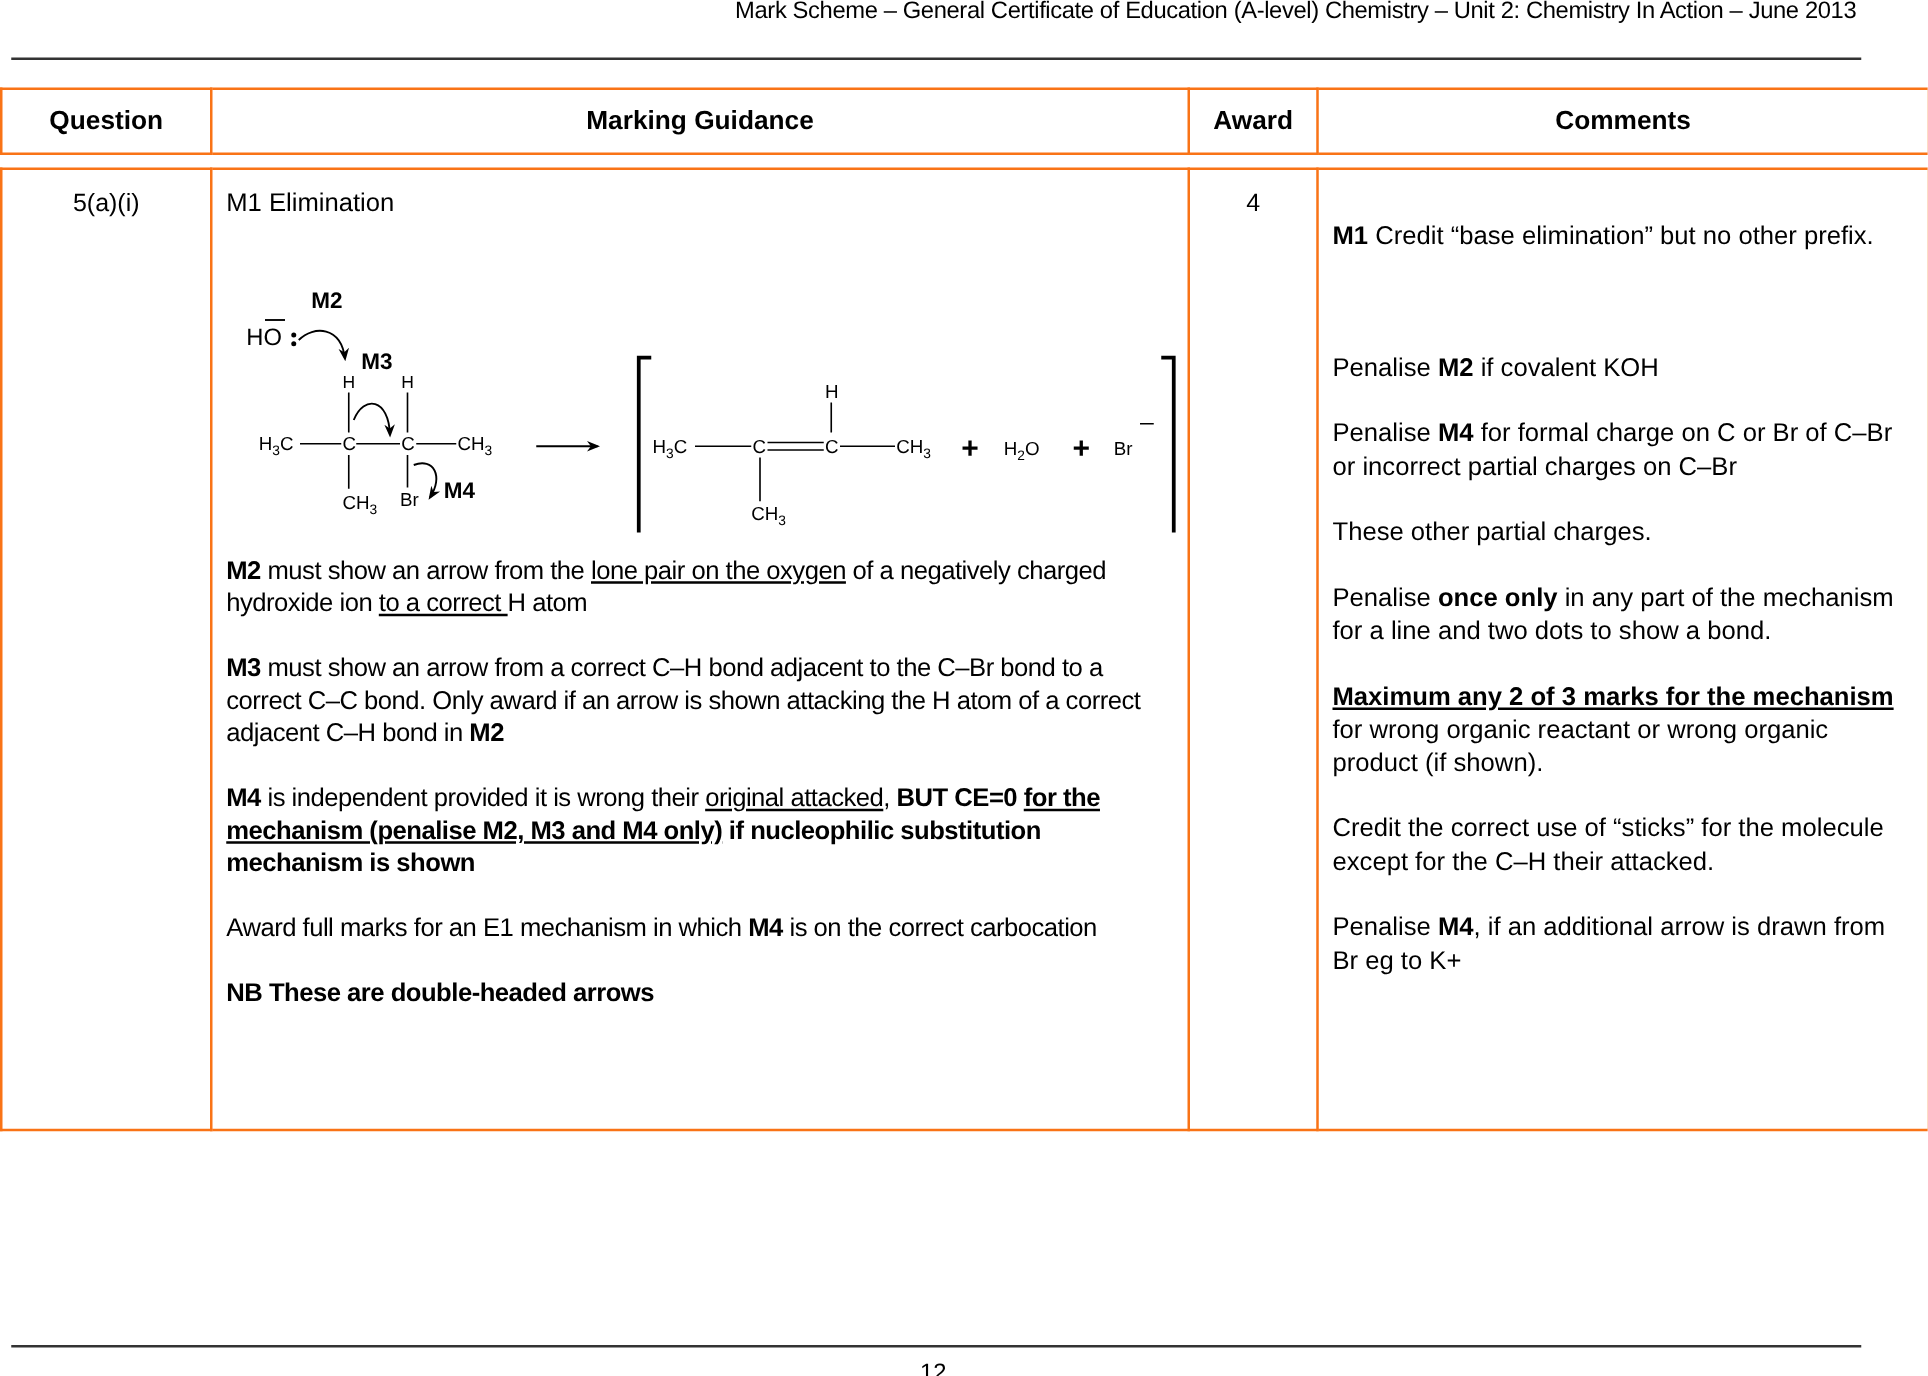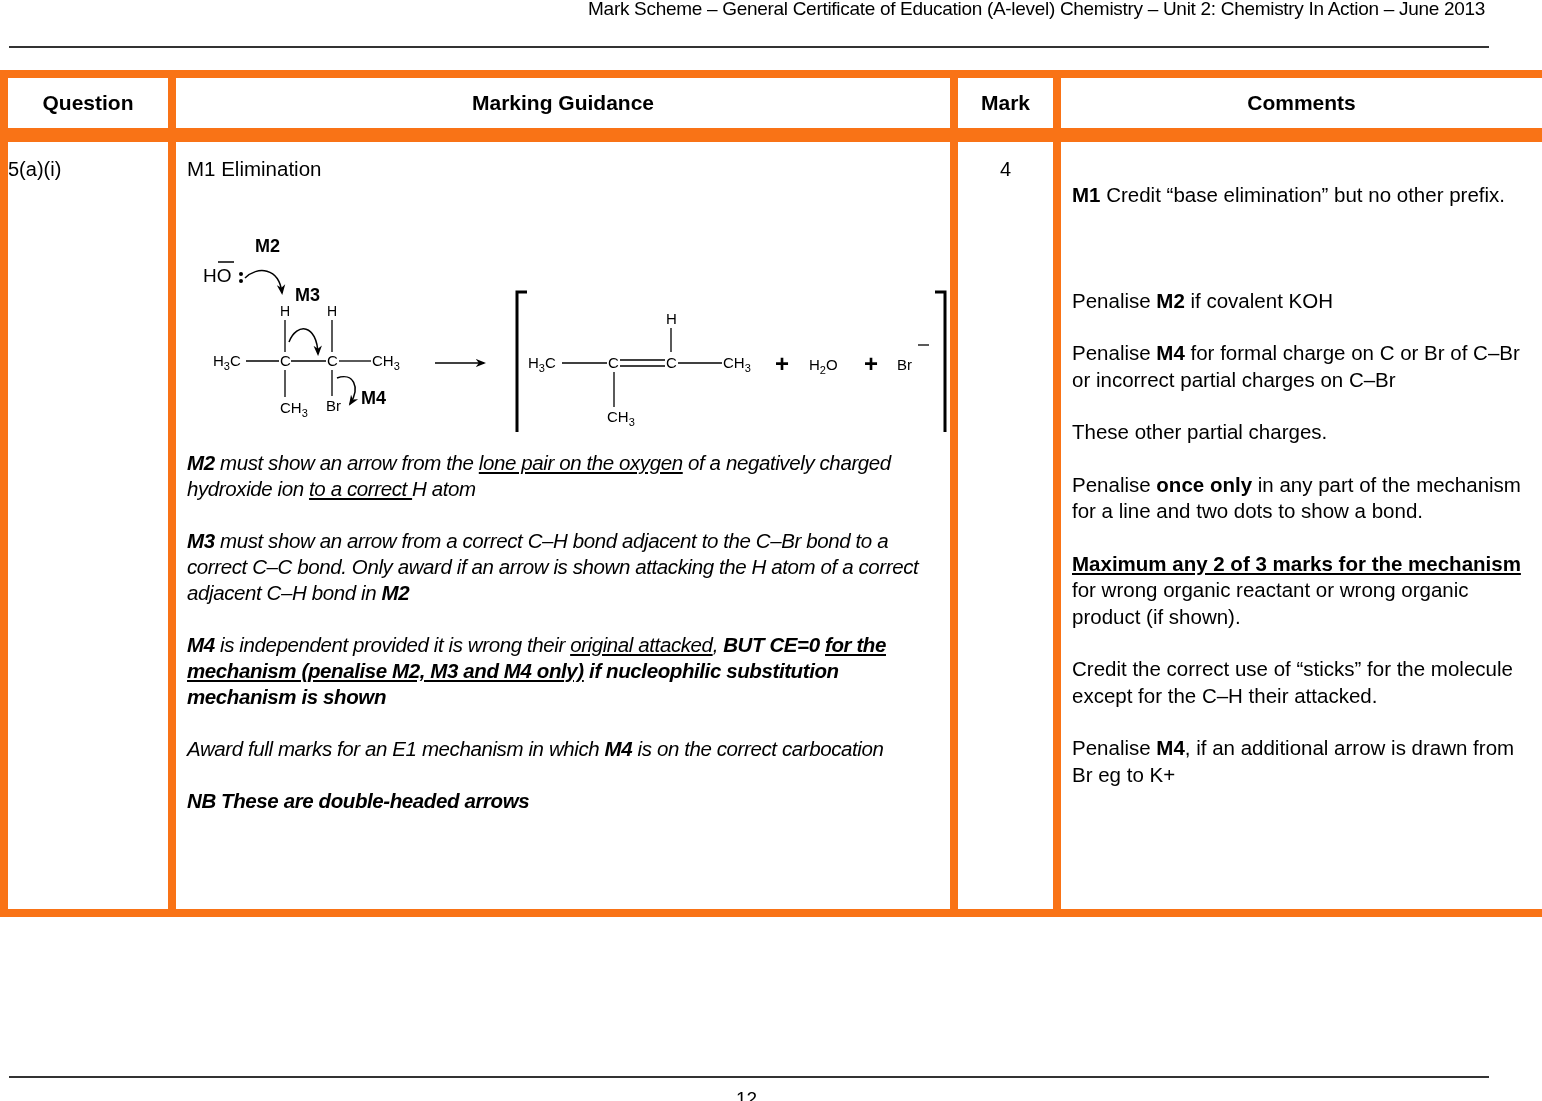--- a/index.html
+++ b/index.html
@@ -6,58 +6,58 @@
   body { width: 1542px; height: 1101px; position: relative; overflow: hidden;
          font-family: "Liberation Sans", sans-serif; color: #000; }
   .running-header { position: absolute; top: -2px; right: 57px; font-size: 19px;
                     letter-spacing: -0.3px; white-space: nowrap; }
   .rule { position: absolute; left: 9px; width: 1480px; height: 0; border-top: 2px solid #333; }
   .rule.top { top: 46px; }
   .rule.bottom { top: 1076px; }
   .page-number { position: absolute; top: 1088px; left: 736px; font-size: 19px; }
 
   table.grid { position: absolute; left: 0; border-collapse: collapse; table-layout: fixed; }
-  table.grid td { border: 8px solid #f97316; vertical-align: top; padding: 0; }
+  table.grid td { border: 2px solid #f97316; vertical-align: top; padding: 0; }
   table.header-table { top: 70px; width: 1542px; }
   table.header-table td { height: 50px; text-align: center; vertical-align: middle;
                           font-weight: bold; font-size: 21px; }
   table.body-table { top: 134px; width: 1542px; }
   table.body-table td { height: 727px; }
   col.c1 { width: 168px; } col.c2 { width: 782px; } col.c3 { width: 103px; } col.c4 { width: 489px; }
 
-  .question-cell { text-align: left; font-size: 20px; padding-top: 16px !important; }
+  .question-cell { text-align: center; font-size: 20px; padding-top: 16px !important; }
   .mark-cell { text-align: center; font-size: 20px; padding-top: 16px !important; }
   .guidance { padding: 14px 10px 0 11px !important; font-size: 20.5px; line-height: 26px; }
   .comments { padding: 40px 10px 0 11px !important; font-size: 20.5px; line-height: 26.5px; }
   .guidance p, .comments p { margin: 0 0 26px 0; }
   .guidance .m1 { font-weight: normal; margin: 0; }
   .diagram { position: relative; width: 770px; height: 250px; margin: 0 0 18px 0; }
   .diagram svg { position: absolute; left: -10px; top: 0; }
   b { font-weight: bold; margin-top: 20px; }
   u { text-decoration: underline; }
-  .cond { letter-spacing: -0.4px; font-style: italic; }
+  .cond { letter-spacing: -0.4px; }
 </style>
 </head>
 <body>
 
 <div class="running-header">Mark Scheme – General Certificate of Education (A-level) Chemistry – Unit 2: Chemistry In Action – June 2013</div>
 <div class="rule top"></div>
 
 <table class="grid header-table">
   <colgroup>
       <col class="c1">
       <col class="c2">
       <col class="c3">
       <col class="c4">
     </colgroup>
   <tbody>
       <tr>
     <td>Question</td>
     <td>Marking Guidance</td>
-    <td>Mark</td>
+    <td>Award</td>
     <td>Comments</td>
   </tr>
 </tbody>
   </table>
 
 <table class="grid body-table">
   <colgroup>
       <col class="c1">
       <col class="c2">
       <col class="c3">

